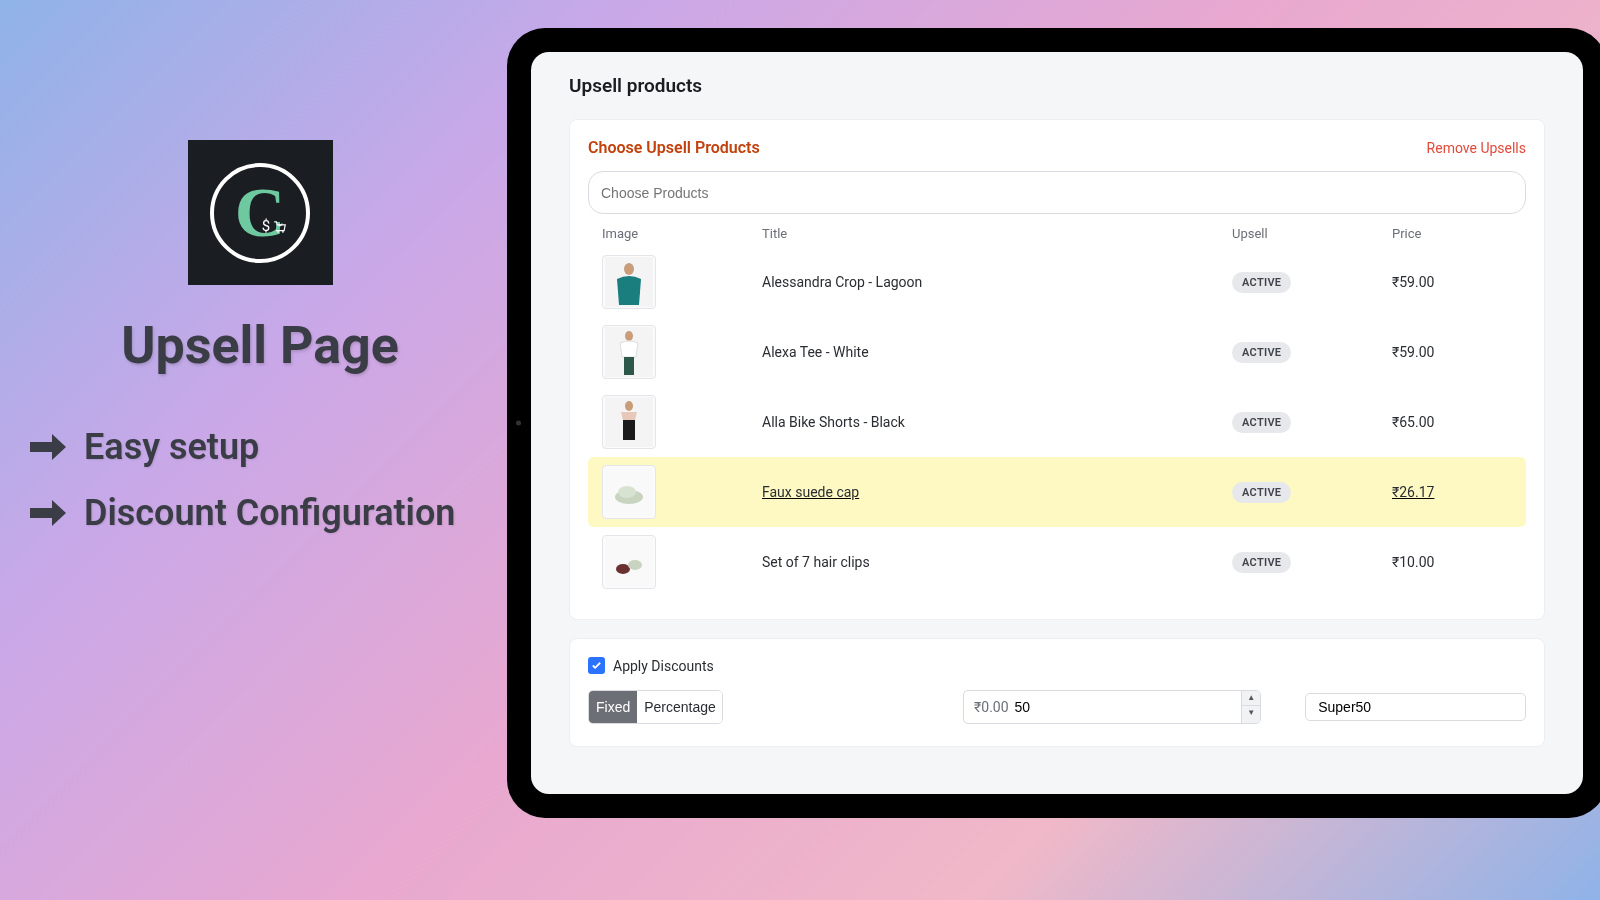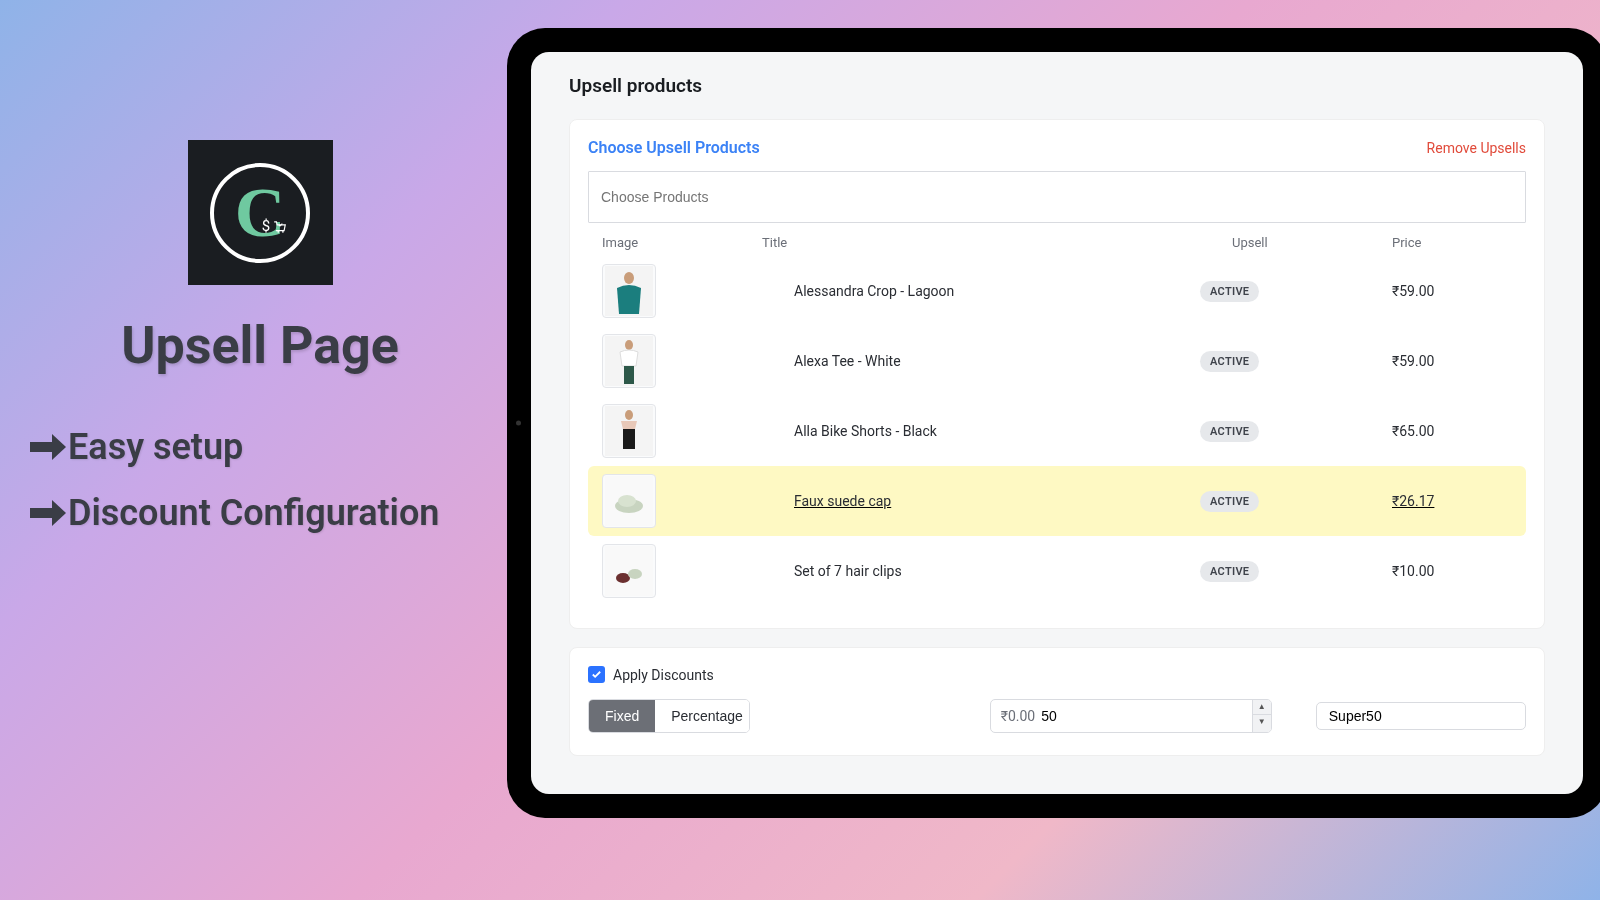--- a/index.html
+++ b/index.html
@@ -42,21 +42,21 @@
 }
 .promo-title {
   font-size: 52px; font-weight: 700; color: #3a3d46;
   text-align: center;
   text-shadow: 1px 2px 3px rgba(0,0,0,0.15);
   margin-bottom: 50px;
 }
 .promo-list { list-style: none; }
 .promo-list li {
   font-size: 36px; font-weight: 600; color: #3a3d46;
-  display: flex; align-items: center; gap: 2px;
+  display: flex; align-items: center; gap: 18px;
   margin-bottom: 24px;
   text-shadow: 1px 1px 2px rgba(0,0,0,0.1);
 }
 .arrow {
   width: 36px; height: 26px;
   display: inline-block;
   position: relative;
 }
 .arrow::before {
   content: ''; position: absolute;
@@ -104,42 +104,41 @@
   border-radius: 8px;
   padding: 18px 18px 22px 18px;
   margin-bottom: 18px;
   border: 1px solid #eee;
 }
 
 .card-header {
   display: flex; justify-content: space-between; align-items: center;
   margin-bottom: 14px;
 }
-.card-title { font-size: 16px; font-weight: 600; color: #3b82f6; }
+.card-title { font-size: 16px; font-weight: 600; color: #c2410c; }
 .remove-link { font-size: 14px; color: #e14b3b; cursor: pointer; }
 
 .choose-input {
-  width: 100%; height: 52px;
-  border: 1px solid #d9dbe0; border-radius: 1px;
+  width: 100%; height: 43px;
+  border: 1px solid #d9dbe0; border-radius: 15px;
   padding: 0 12px; font-size: 14px; color: #6b6f78;
   margin-bottom: 6px;
 }
 
 .table { width: 100%; }
 .thead, .trow {
   display: grid;
   grid-template-columns: 160px 1fr 160px 120px;
   align-items: center;
 }
 .thead { padding: 6px 14px; }
 .thead span { font-size: 13px; color: #6b6f78; }
 .trow {
   padding: 8px 14px;
   border-radius: 6px;
-  gap: 32px;
 }
 .trow.hover { background: #fef9c3; text-decoration: underline; }
 .thumb {
   width: 54px; height: 54px;
   border: 1px solid #e3e5e9; border-radius: 4px;
   background: #fafbfc;
   display:flex; align-items:center; justify-content:center;
   overflow: hidden;
 }
 .trow .title { font-size: 14px; color: #2a2d33; }
@@ -168,21 +167,21 @@
 .chk svg { width: 11px; height: 11px; }
 .discount-row .lbl { font-size: 14px; color: #2a2d33; }
 
 .controls {
   display: flex; align-items: center; gap: 20px;
 }
 .seg {
   display: flex; border: 1px solid #d9dbe0; border-radius: 5px; overflow: hidden;
 }
 .seg button {
-  border: none; padding: 8px 16px; font-size: 14px; cursor: pointer;
+  border: none; padding: 8px 7px; font-size: 14px; cursor: pointer;
   background: #fff; color: #2a2d33;
 }
 .seg button.active { background: #6c6f76; color: #fff; }
 .numwrap {
   display: flex; align-items: stretch;
   border: 1px solid #d9dbe0; border-radius: 5px;
   overflow: hidden;
   width: 300px;
   margin-left: 220px;
 }

